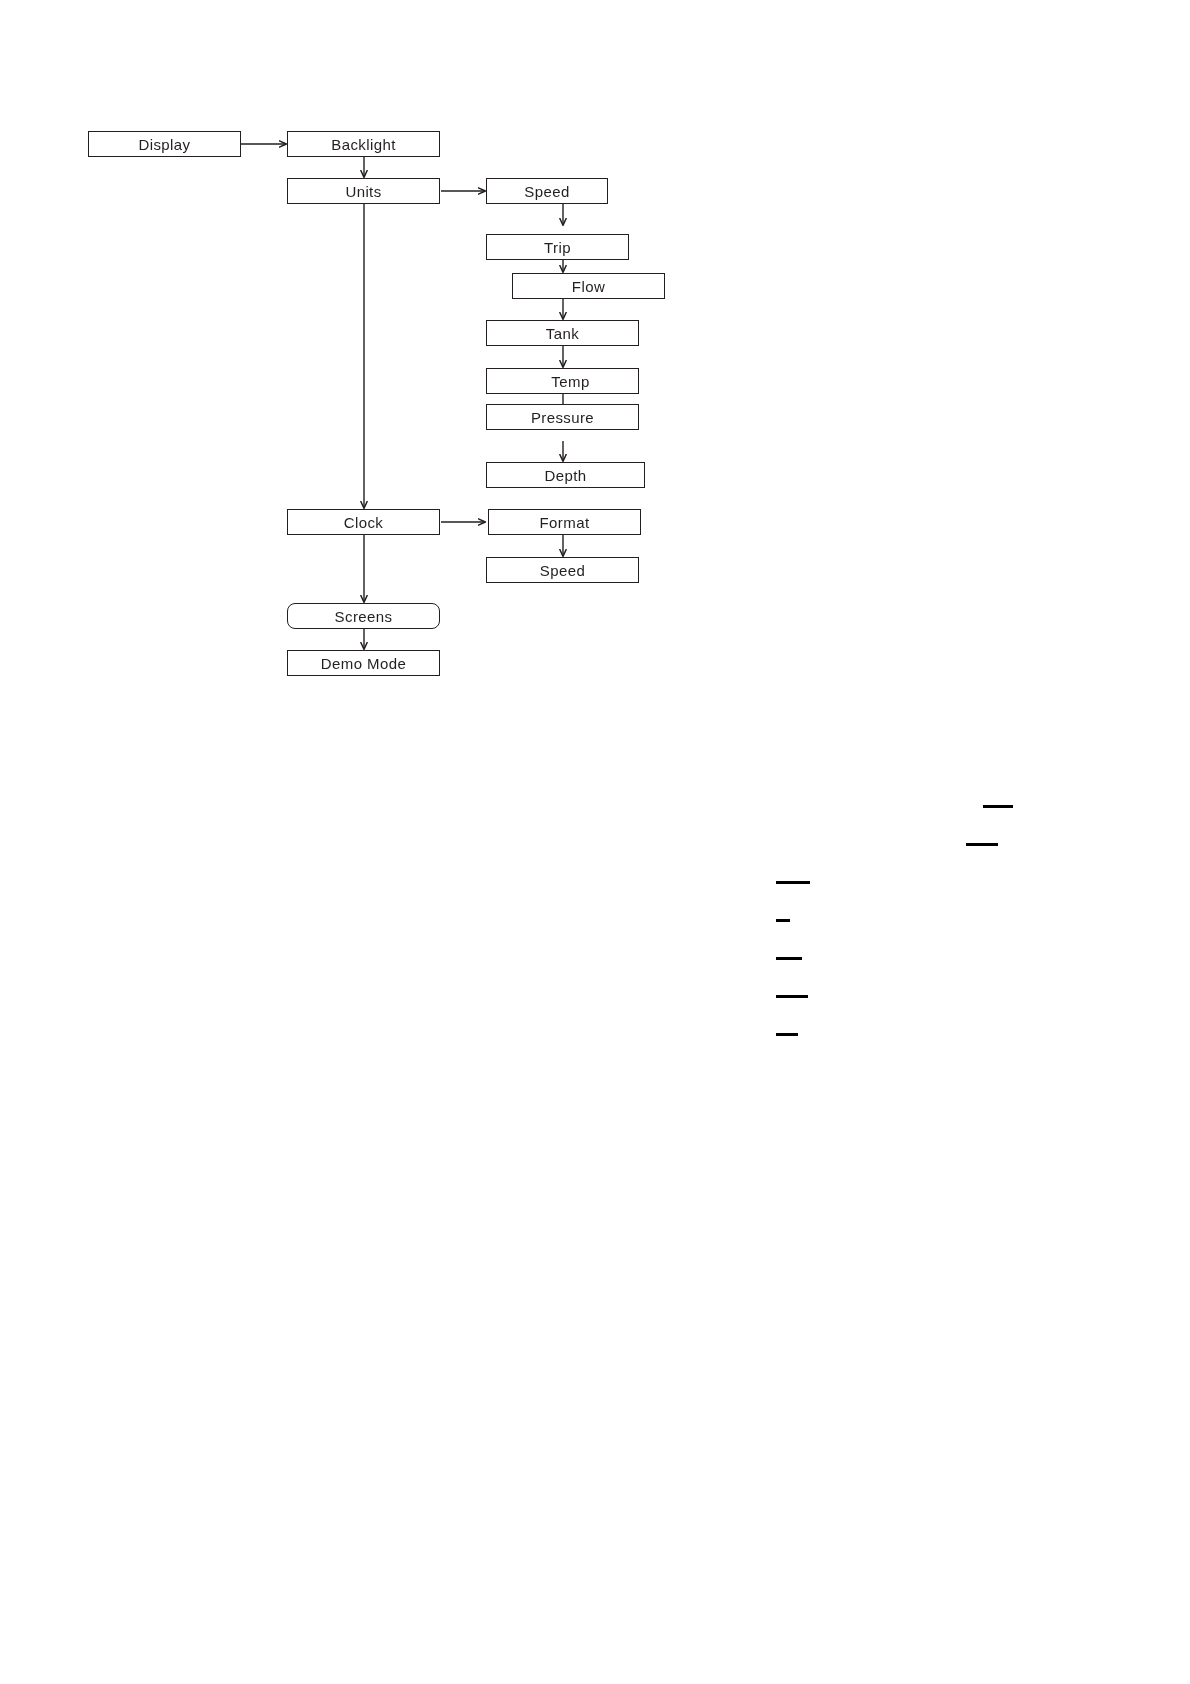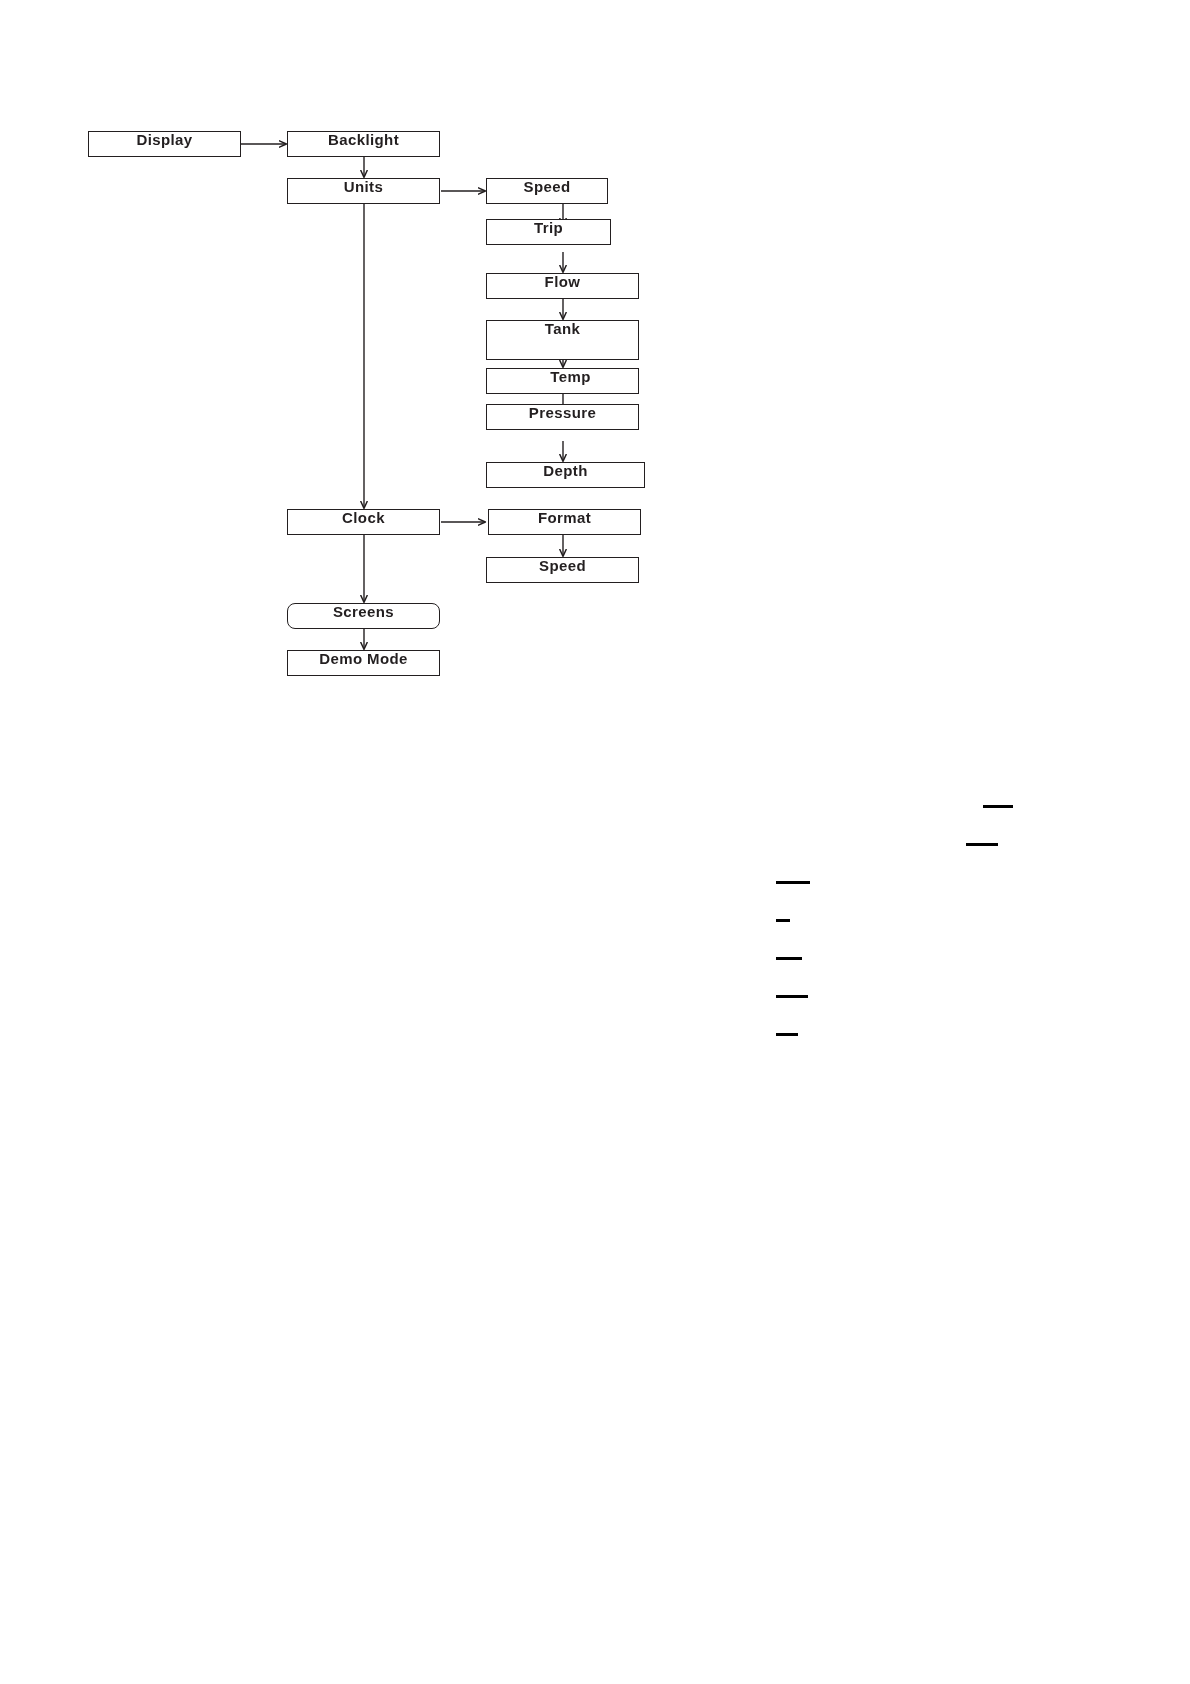--- a/index.html
+++ b/index.html
@@ -27,26 +27,27 @@
     top: 0;
     width: 1190px;
     height: 700px;
   }
   .node {
     position: absolute;
     box-sizing: border-box;
     border: 1.6px solid #231f20;
     background: #ffffff;
     display: flex;
+    align-items: center;
     justify-content: center;
     font-size: 15px;
     letter-spacing: 0.4px;
     color: #231f20;
     line-height: 1;
-    font-weight: 700;
+    font-weight: 400;
   }
   #flow-svg {
     position: absolute;
     left: 0;
     top: 0;
     width: 1190px;
     height: 700px;
     pointer-events: none;
   }
 
@@ -154,29 +155,29 @@
     </div>
 
     <div class="node" style="left:287px; top:650px; width:153px; height:26px;">
       <span>Demo Mode</span>
     </div>
 
     <div class="node" style="left:486px; top:178px; width:122px; height:26px;">
       <span>Speed</span>
     </div>
 
-    <div class="node" style="left:486px; top:219px; width:125px; height:26px;">
+    <div class="node" style="left:486px; top:234px; width:143px; height:26px;">
       <span>Trip</span>
     </div>
 
-    <div class="node" style="left:486px; top:273px; width:153px; height:26px;">
+    <div class="node" style="left:512px; top:273px; width:153px; height:26px;">
       <span>Flow</span>
     </div>
 
-    <div class="node" style="left:486px; top:320px; width:153px; height:40px;">
+    <div class="node" style="left:486px; top:320px; width:153px; height:26px;">
       <span>Tank</span>
     </div>
 
     <div class="node" style="left:486px; top:368px; width:153px; height:26px;padding-left:16px;">
       <span>Temp</span>
     </div>
 
     <div class="node" style="left:486px; top:404px; width:153px; height:26px;">
       <span>Pressure</span>
     </div>

